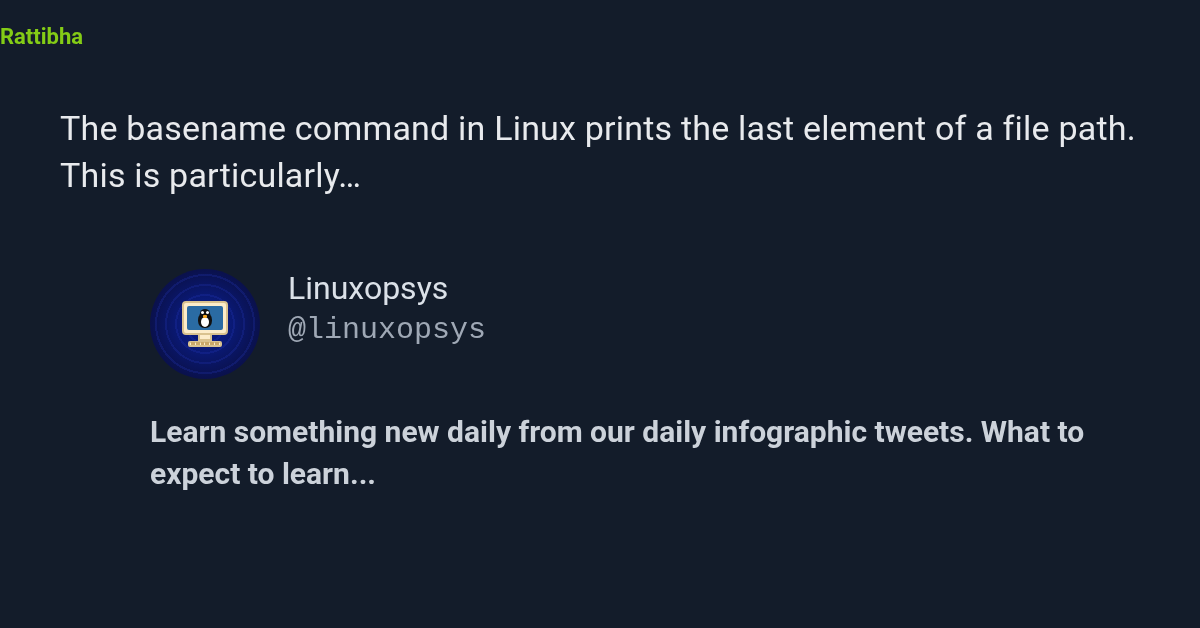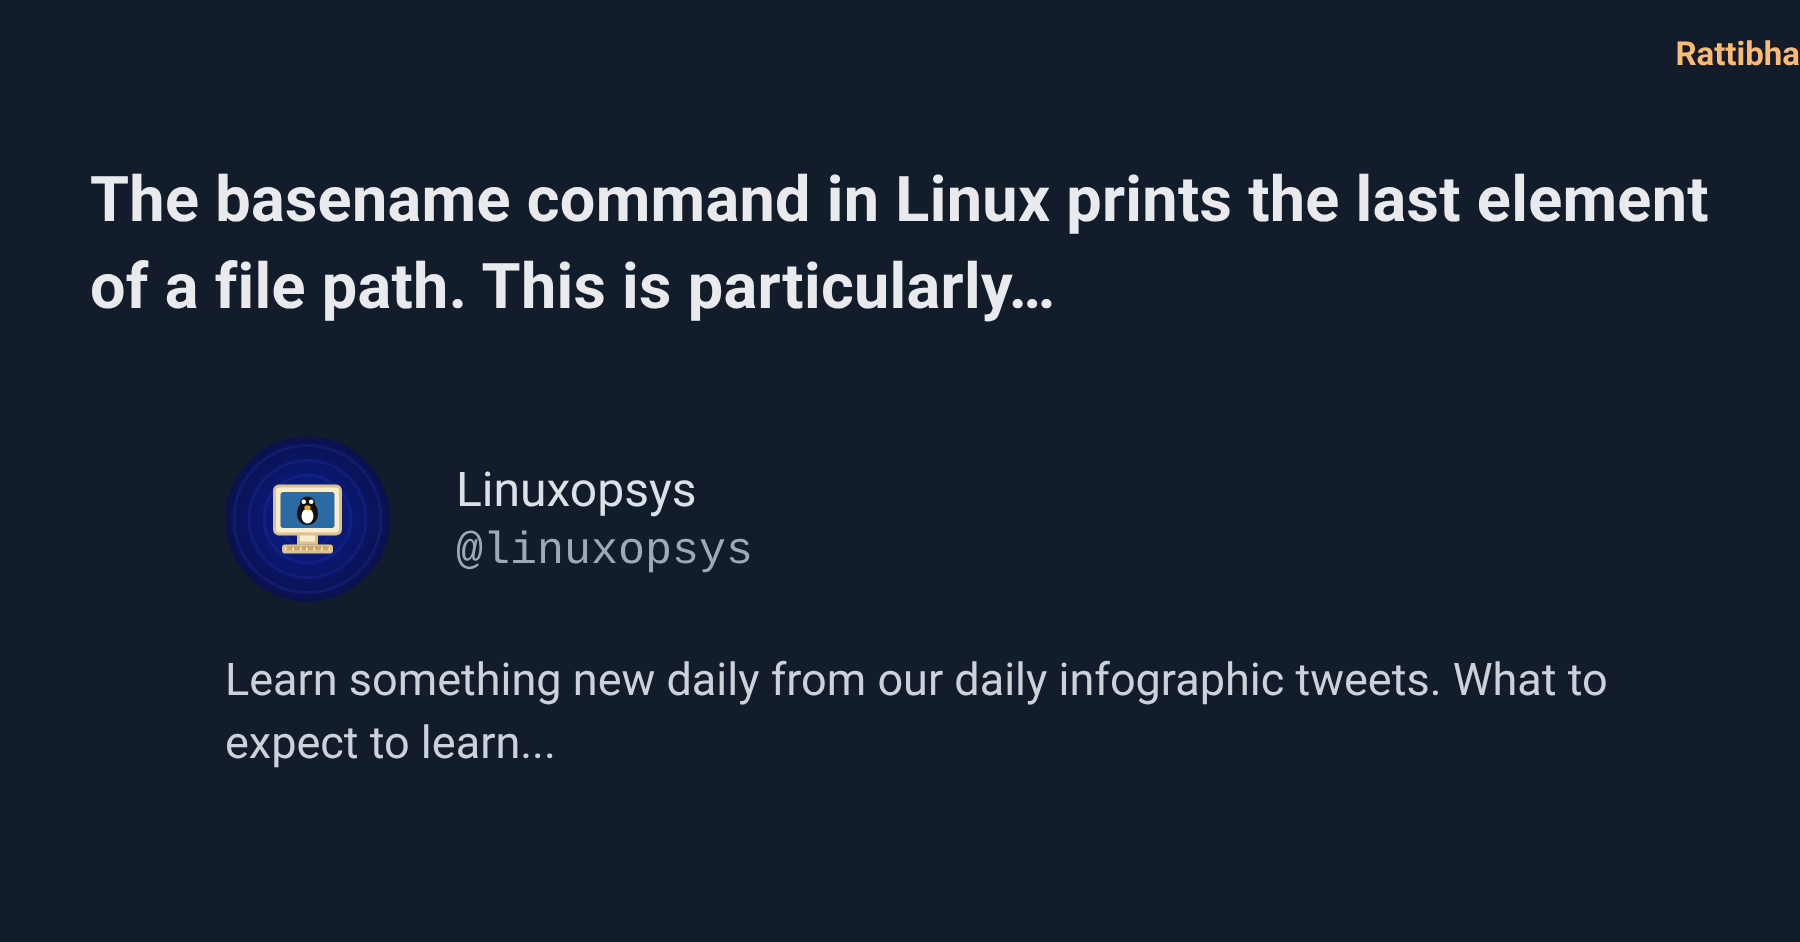--- a/index.html
+++ b/index.html
@@ -10,45 +10,45 @@
   body {
     width: 1200px;
     height: 628px;
     background: #131c2a;
     font-family: -apple-system, BlinkMacSystemFont, "Segoe UI", Roboto, Helvetica, Arial, sans-serif;
     color: #e5e7eb;
     overflow: hidden;
     position: relative;
   }
   .site-title {
-    text-align: right;
+    text-align: left;
     font-weight: 700;
     font-size: 22px;
-    color: #fdba74;
+    color: #84cc16;
     padding-top: 24px;
   }
   .content-wrapper {
     padding: 0 60px;
   }
   .main-heading {
-    font-size: 42px;
-    font-weight: 700;
+    font-size: 34px;
+    font-weight: 400;
     color: #e8eaed;
     line-height: 1.38;
     margin-top: 56px;
     letter-spacing: 0.2px;
   }
   .profile-block {
     margin-top: 70px;
     padding-left: 90px;
   }
   .profile-row {
     display: flex;
-    align-items: center;
-    gap: 44px;
+    align-items: flex-start;
+    gap: 28px;
   }
   .avatar {
     width: 110px;
     height: 110px;
     border-radius: 50%;
     background: radial-gradient(circle at 50% 50%, #0a1a7a 0%, #0a1a7a 30%, #0a0a2a 100%);
     position: relative;
     flex-shrink: 0;
     overflow: hidden;
   }
@@ -189,21 +189,21 @@
     font-size: 30px;
     font-weight: 400;
     color: #9fa8b5;
     font-family: Liberation Mono, monospace;
   }
   .bio {
     margin-top: 32px;
     font-size: 30px;
     color: #ccd2da;
     line-height: 1.4;
-    font-weight: 400;
+    font-weight: 700;
   }
 </style>
 </head>
 <body>
 
 <div class="site-title">Rattibha</div>
 
 <div class="content-wrapper">
   <h1 class="main-heading">The basename command in Linux prints the last element of a file path. This is particularly…</h1>
 

